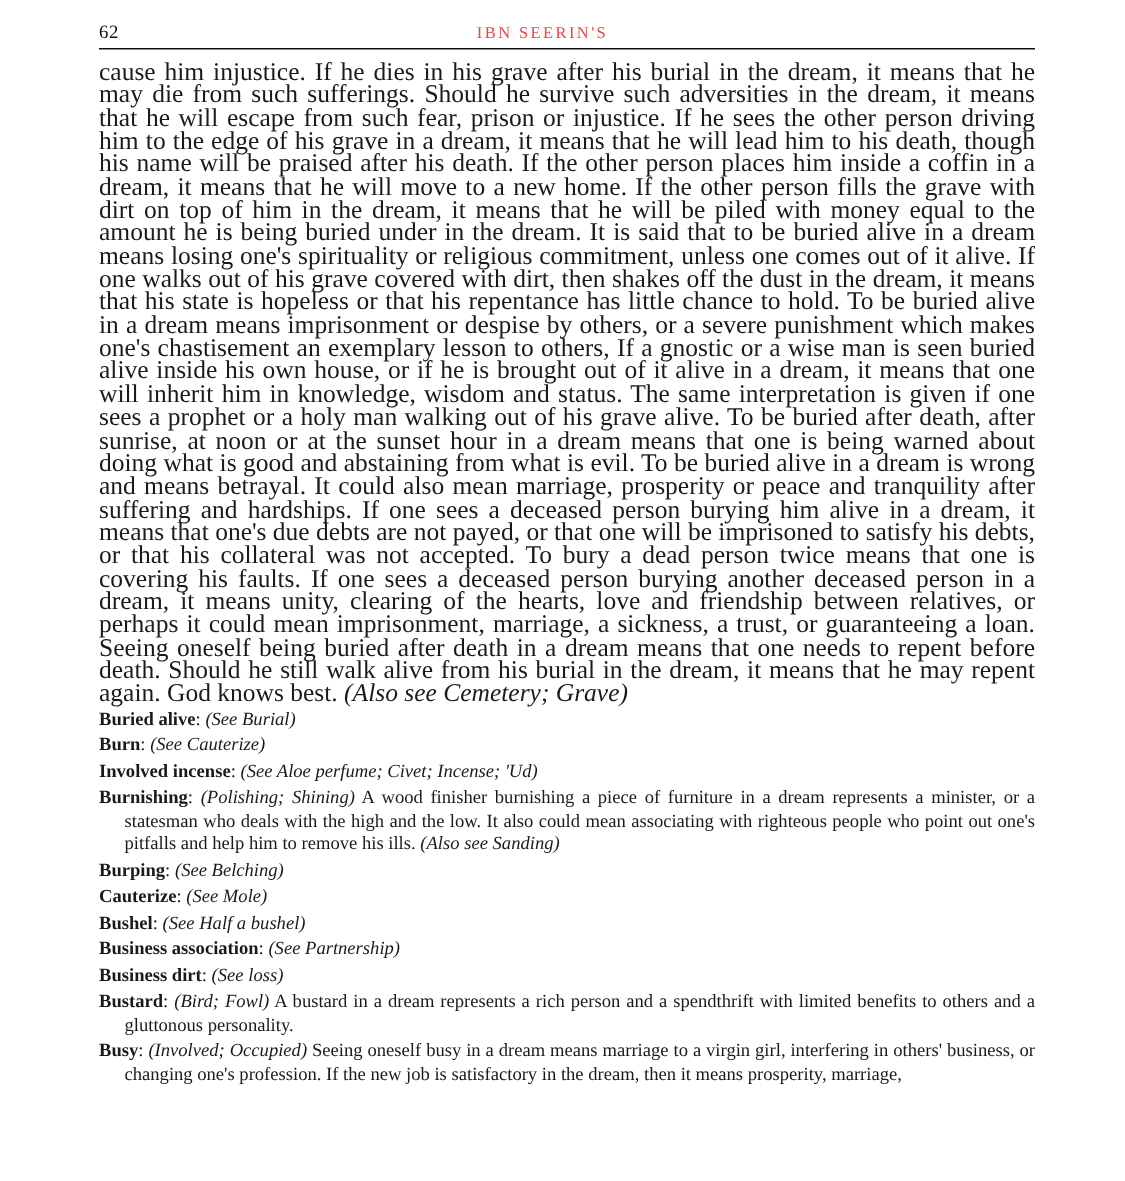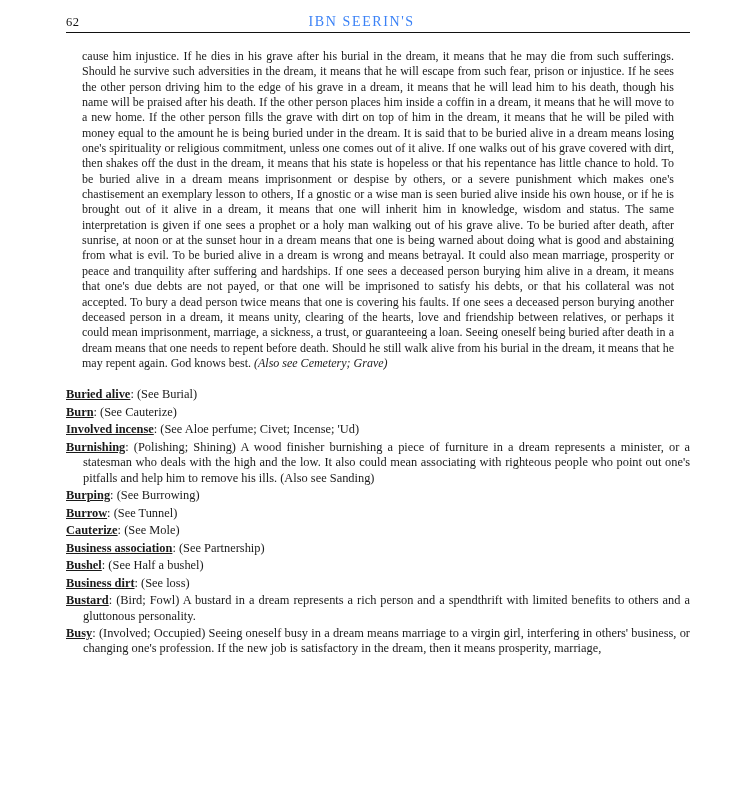--- a/index.html
+++ b/index.html
@@ -31,60 +31,60 @@
     height: 16px;
   }
   .folio {
     font-family: "Liberation Serif", serif;
     font-size: 12.5px;
     color: #111;
   }
   .head-title {
     flex: 1;
     text-align: center;
-    font-size: 14px;
+    font-size: 11px;
     letter-spacing: 1.6px;
-    color: #3b82f6;
+    color: #ef4444;
     padding-right: 46px;
     white-space: nowrap;
     overflow: hidden;
   }
   .rule {
     border-top: 1px solid #111;
     margin: 0 0 7px 0;
     width: 100%;
   }
   .body-col {
     width: 100%;
   }
   p.para {
-    margin: 16px;
-    font-size: 12px;
+    margin: 0;
+    font-size: 17px;
     line-height: 15.35px;
     text-align: justify;
     text-justify: inter-word;
     hyphens: manual;
   }
   .entries {
     margin-top: 2px;
   }
   .entry {
     font-size: 12.4px;
     line-height: 15.35px;
     text-align: justify;
     text-indent: -17px;
     padding-left: 17px;
     margin: 0;
     margin-top: 2.2px;
   }
   .entry .term {
     font-weight: bold;
-    text-decoration: underline;
   }
   .entry .ref {
+    font-style: italic;
   }
   .it {
     font-style: italic;
   }
 </style>
 </head>
 <body>
 
 <div class="page">
 
@@ -103,29 +103,28 @@
       <p class="entry"><span class="term">Buried alive</span><span>: </span><span class="ref">(See Burial)</span></p>
 
       <p class="entry"><span class="term">Burn</span><span>: </span><span class="ref">(See Cauterize)</span></p>
 
 
       <p class="entry"><span class="term">Involved incense</span><span>: </span><span class="ref">(See Aloe perfume; Civet; Incense; 'Ud)</span></p>
 
       <p class="entry"><span class="term">Burnishing</span><span>: </span><span class="ref">(Polishing; Shining)</span><span> A wood finisher burnishing a piece of furniture in a dream represents a minister, or a statesman who deals with the high and the low. It also could mean associating with righteous people who point out one's pitfalls and help him to remove his ills. </span><span class="ref">(Also see Sanding)</span></p>
 
 
-      <p class="entry"><span class="term">Burping</span><span>: </span><span class="ref">(See Burrowing)</span></p>
+      <p class="entry"><span class="term">Burping</span><span>: </span><span class="ref">(See Belching)</span></p>
 
-      <p class="entry"><span class="term">Burrow</span><span>: </span><span class="ref">(See Tunnel)</span></p>
 
       <p class="entry"><span class="term">Cauterize</span><span>: </span><span class="ref">(See Mole)</span></p>
 
+      <p class="entry"><span class="term">Bushel</span><span>: </span><span class="ref">(See Half a bushel)</span></p>
+
       <p class="entry"><span class="term">Business association</span><span>: </span><span class="ref">(See Partnership)</span></p>
-
-      <p class="entry"><span class="term">Bushel</span><span>: </span><span class="ref">(See Half a bushel)</span></p>
 
       <p class="entry"><span class="term">Business dirt</span><span>: </span><span class="ref">(See loss)</span></p>
 
       <p class="entry"><span class="term">Bustard</span><span>: </span><span class="ref">(Bird; Fowl)</span><span> A bustard in a dream represents a rich person and a spendthrift with limited benefits to others and a gluttonous personality.</span></p>
 
       <p class="entry"><span class="term">Busy</span><span>: </span><span class="ref">(Involved; Occupied)</span><span> Seeing oneself busy in a dream means marriage to a virgin girl, interfering in others' business, or changing one's profession. If the new job is satisfactory in the dream, then it means prosperity, marriage,</span></p>
 
     </div>
   </div>
 </div>

